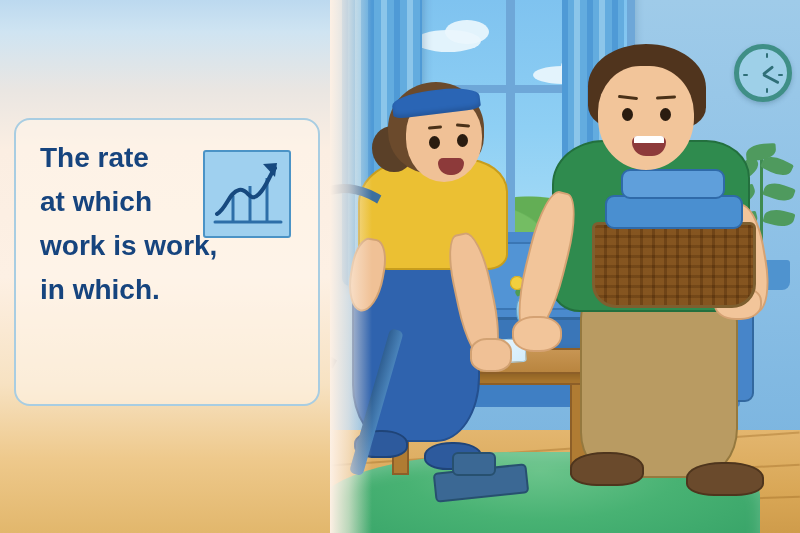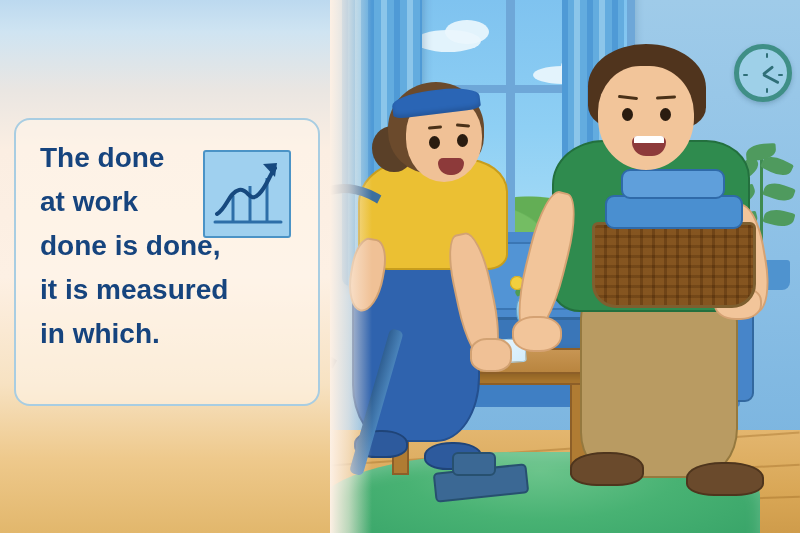--- a/index.html
+++ b/index.html
@@ -328,24 +328,23 @@
     <div class="l wand" style="left:60px;top:330px;width:14px;height:150px;transform:rotate(16deg);transform-origin:top center;"></div>
     <div class="l vac-head" style="left:104px;top:468px;width:94px;height:30px;transform:rotate(-6deg);"></div>
     <div class="l vac-head" style="left:122px;top:452px;width:44px;height:24px;border-radius:6px;"></div>
 
   </div>
 
 
   <div id="defcard"></div>
 
   <div id="deftext">
-    <span class="ln">The done</span>
-    <span class="ln">at work</span>
-    <span class="ln">done is done,</span>
-    <span class="ln">it is measured</span>
+    <span class="ln">The rate</span>
+    <span class="ln">at which</span>
+    <span class="ln">work is work,</span>
     <span class="ln">in which.</span>
   </div>
 
   <div id="chart-icon">
     <svg width="84" height="84" viewBox="0 0 84 84" aria-hidden="true">
       <line x1="10" y1="70" x2="76" y2="70" stroke="#2d6ea8" stroke-width="3" stroke-linecap="round"></line>
       <line x1="28" y1="70" x2="28" y2="44" stroke="#2d6ea8" stroke-width="3"></line>
       <line x1="45" y1="70" x2="45" y2="34" stroke="#2d6ea8" stroke-width="3"></line>
       <line x1="62" y1="70" x2="62" y2="26" stroke="#2d6ea8" stroke-width="3"></line>
       <path d="M12 62 C 22 56, 24 40, 34 38 C 44 36, 44 52, 54 42 C 62 34, 64 24, 70 16" fill="none" stroke="#17497f" stroke-width="4" stroke-linecap="round"></path>

